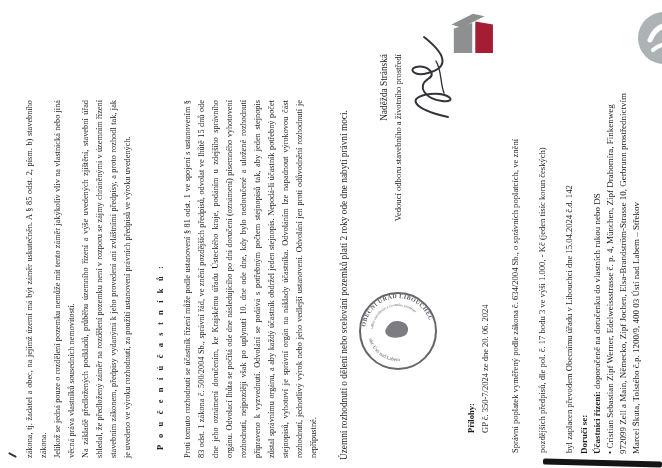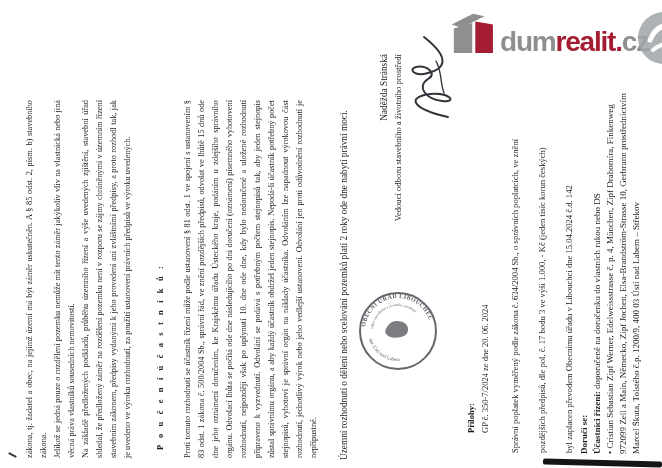--- a/index.html
+++ b/index.html
@@ -128,21 +128,20 @@
     <div class="scan-edge"></div>
   </div>
 
   <div class="overlay">
     <div class="logo">
       <svg class="logo-icon" viewBox="0 0 60 56">
         <polygon points="2,17 30,3 45,6 15,21" fill="#8d8f90"></polygon>
         <polygon points="5,22 29,15 29,54 5,54" fill="#8d8f90"></polygon>
         <polygon points="33,13 56,17 56,54 33,54" fill="#a51d33"></polygon>
       </svg>
-      <div class="logo-text"><span class="lg-grey">dum</span><span class="lg-red">realit</span><span class="lg-red">.</span><span class="lg-grey">cz</span></div>
     </div>
     <svg class="badge" viewBox="0 0 56 56">
       <circle cx="28" cy="28" r="26" fill="#9fa6a8"></circle>
       <path d="M14,30 Q22,12 36,17" fill="none" stroke="#ffffff" stroke-width="5" stroke-linecap="round"></path>
       <path d="M17,40 Q28,31 38,36" fill="none" stroke="#ffffff" stroke-width="4" stroke-linecap="round"></path>
     </svg>
   </div>
 
 </div>
 

